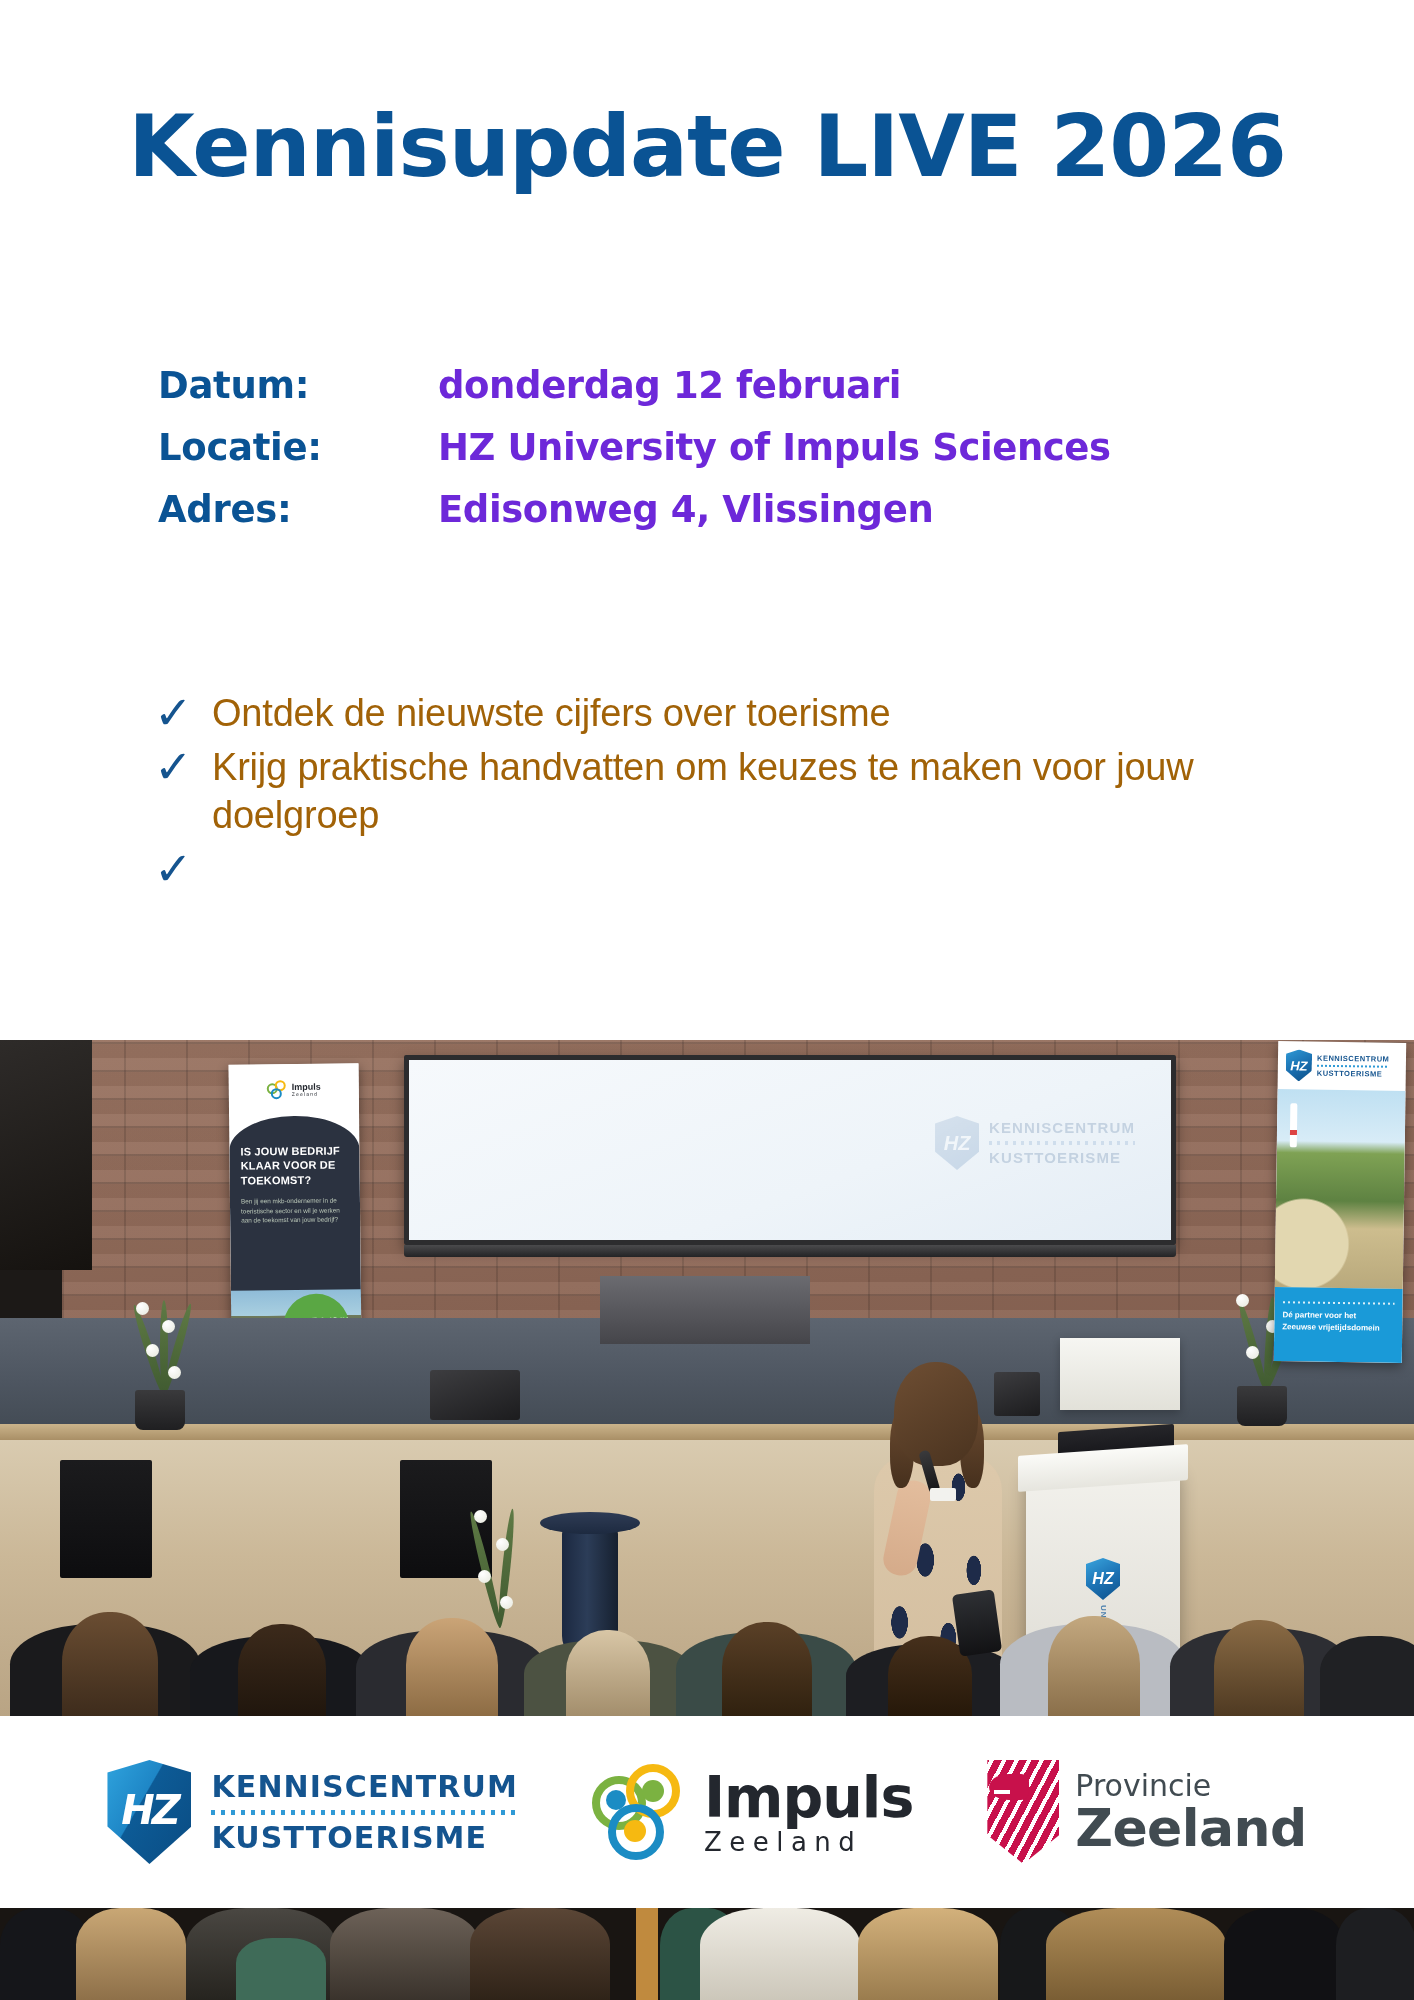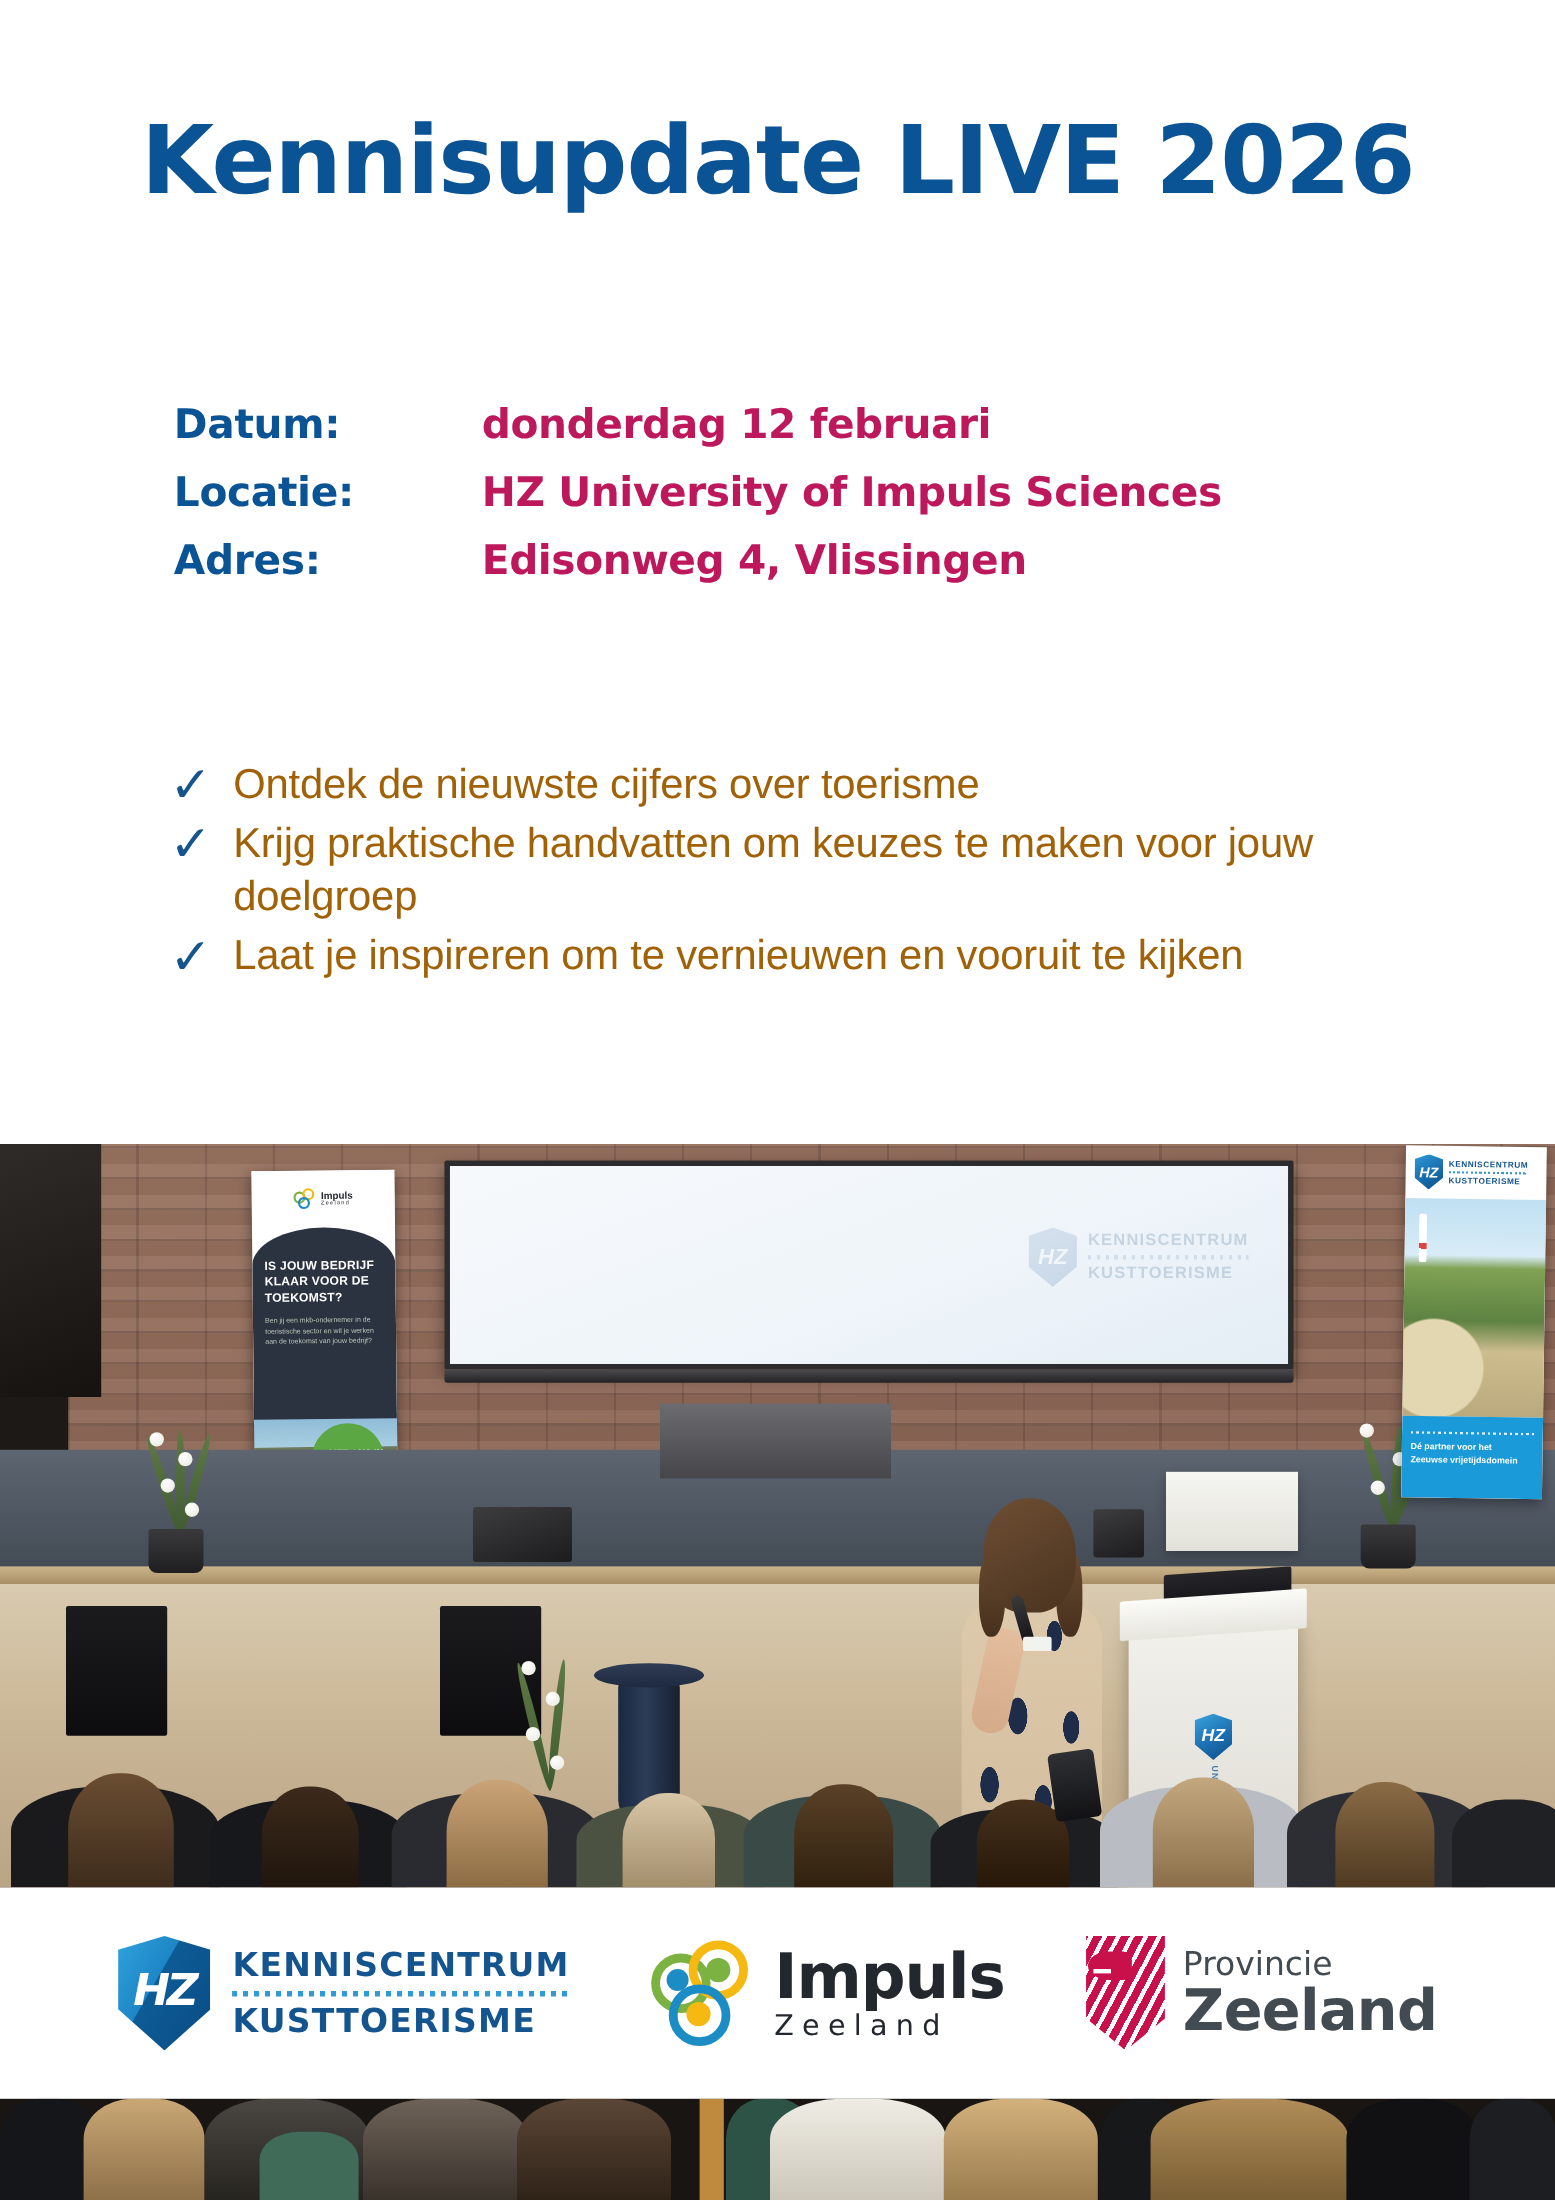--- a/index.html
+++ b/index.html
@@ -20,21 +20,21 @@
 
   
   #details{ position:absolute; left:158px; top:364px; }
   .detail-row{ display:flex; align-items:flex-start; height:62px; }
   .detail-label{
     width:280px; font-size:37px; font-weight:bold; color:#0A5394;
     font-family:"DejaVu Sans","Liberation Sans",sans-serif;
     letter-spacing:-.3px;
   }
   .detail-value{
-    font-size:37px; font-weight:bold; color:#be185d;
+    font-size:37px; font-weight:bold; color:#6d28d9;
     font-family:"DejaVu Sans","Liberation Sans",sans-serif;
     letter-spacing:-.4px; white-space:nowrap;
   }
 
   
   #checklist{ position:absolute; left:150px; top:690px; width:1090px; }
   .check-row{ display:flex; align-items:flex-start; margin-bottom:6px; }
   .check-mark{
     width:62px; flex:0 0 62px; color:#15548F;
     font-size:46px; line-height:1.02; font-weight:400;
@@ -410,21 +410,20 @@
   <div class="check-row">
     <div class="check-mark">✓</div>
     <div class="check-text">Ontdek de nieuwste cijfers over toerisme</div>
   </div>
   <div class="check-row">
     <div class="check-mark">✓</div>
     <div class="check-text">Krijg praktische handvatten om keuzes te maken voor jouw doelgroep</div>
   </div>
   <div class="check-row">
     <div class="check-mark">✓</div>
-    <div class="check-text">Laat je inspireren om te vernieuwen en vooruit te kijken</div>
   </div>
 </div>
 
 <div id="main-photo">
   <div class="wall"></div>
   <div class="brick-dark"></div>
   <div class="brick-dark2"></div>
 
   <div class="screen">
     <div class="screen-logo">

